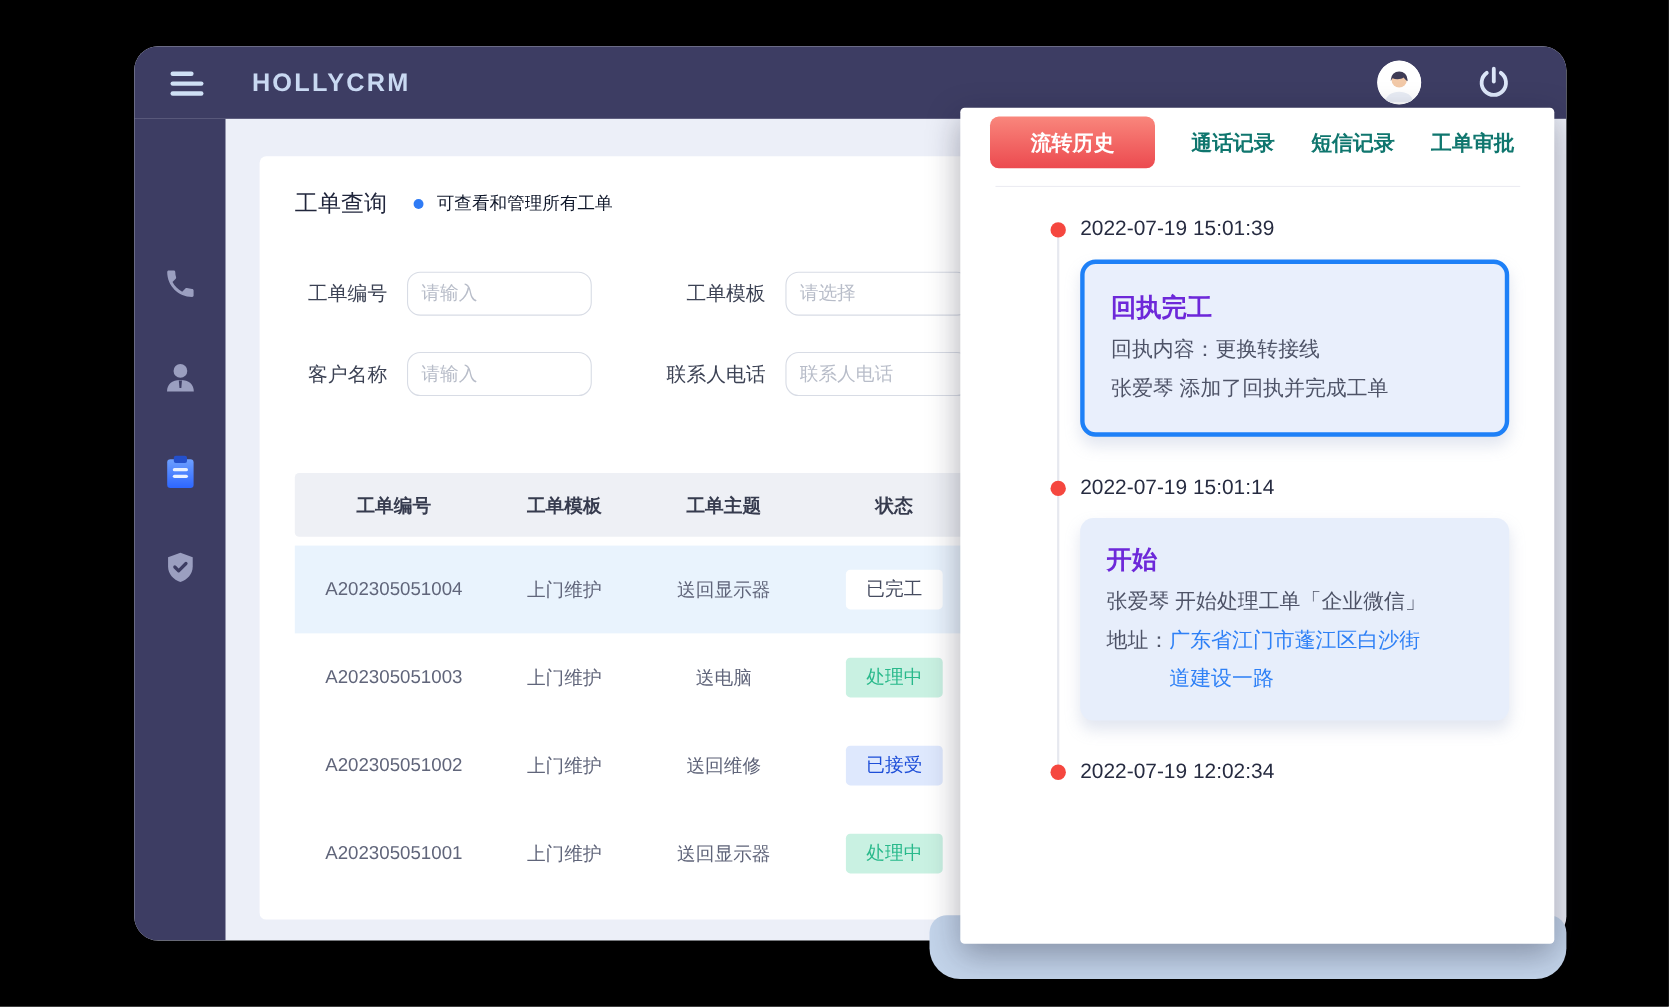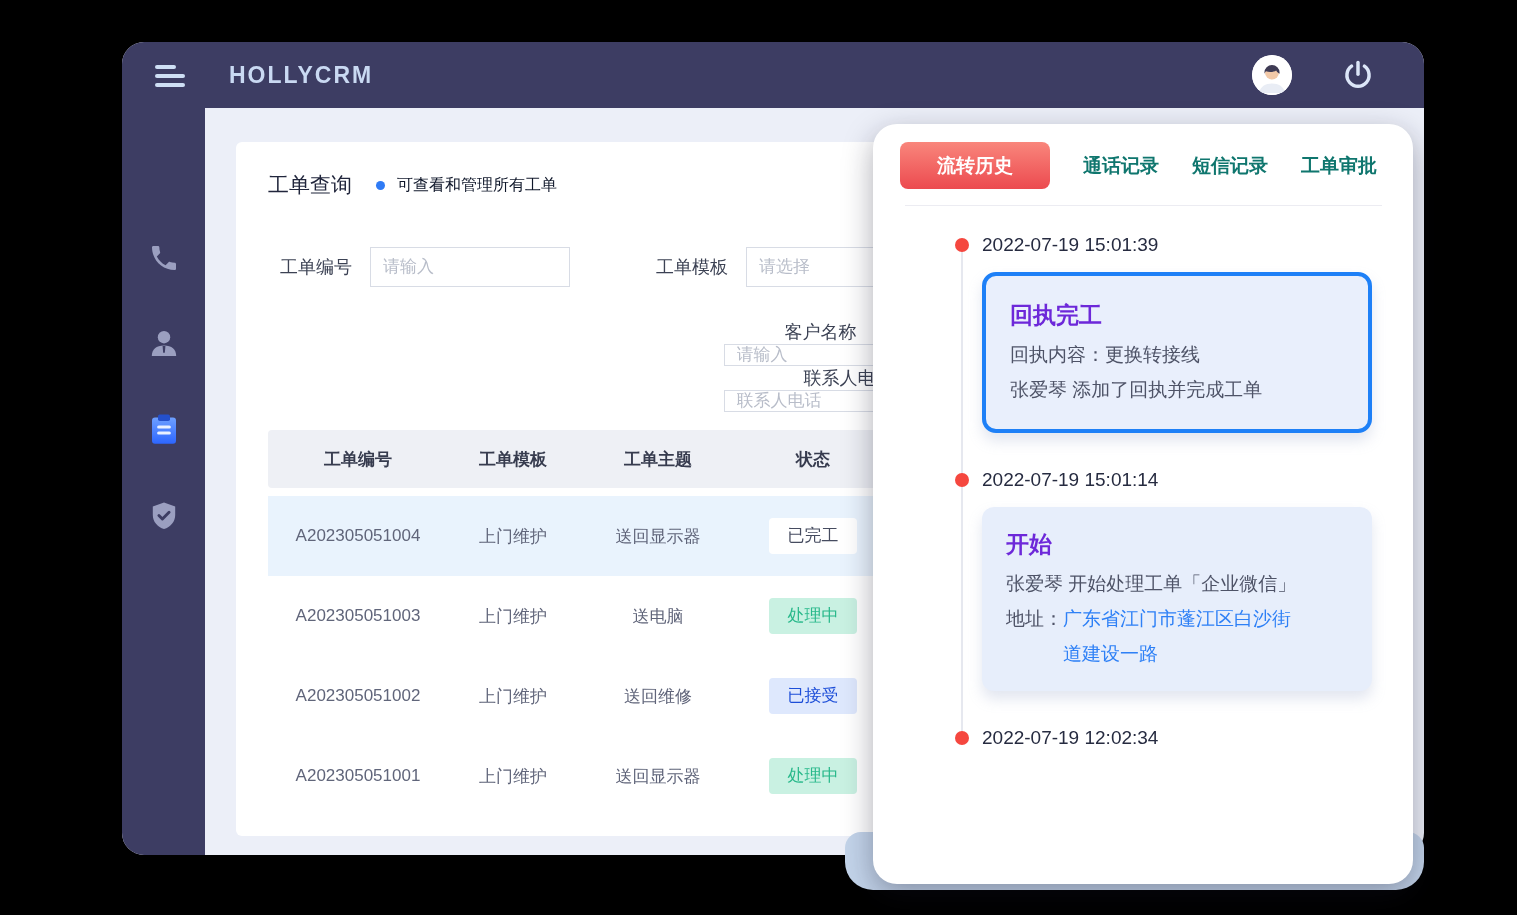--- a/index.html
+++ b/index.html
@@ -32,48 +32,48 @@
     background:#fff; border-radius:6px; padding:26px 0 0 32px; }
 
   .title-row { display:flex; align-items:center; height:34px; }
   .page-title { font-size:21px; font-weight:normal; color:#21263c; }
   .title-dot { width:9px; height:9px; border-radius:50%; background:#2f7bf5;
     margin:0 12px 0 24px; }
   .page-subtitle { font-size:16px; color:#0f172a; }
 
   .filter-form { margin-top:45px; }
   .filter-row { display:flex; align-items:center; height:40px; }
-  .filter-row + .filter-row { margin-top:33px;flex-direction:column; }
+  .filter-row + .filter-row { margin-top:33px; }
   .f-label { font-size:18px; color:#3c4254; text-align:right; }
   .f-label.c1 { width:84px; }
   .f-label.c2 { width:112px; margin-left:46px; }
-  .f-input { width:200px; height:40px; border:1px solid #d8dce5; border-radius:0;
+  .f-input { width:168px; height:40px; border:1px solid #d8dce5; border-radius:12px;
     margin-left:18px; padding:0 12px; font-size:17px; color:#3c4254; background:#fff; outline:none; }
   .f-input::placeholder { color:#b8bdc9; }
 
   .table { margin-top:70px; width:900px; }
   .t-row { display:flex; align-items:center; }
   .t-head { height:58px; background:#eef0f5; border-radius:4px; margin-bottom:8px; }
   .t-head .cell { font-size:17px; font-weight:bold; color:#363b4e; }
   .t-body-row { height:80px; background:#fff; }
   .t-body-row.hl { background:#e9f3fd; }
   .cell { text-align:center; font-size:17px; color:#60657a; }
   .c-id { width:180px; } .c-tpl { width:130px; } .c-sub { width:160px; } .c-st { width:150px; }
   .badge { display:inline-block; min-width:88px; padding:8px 10px; border-radius:4px;
     font-size:17px; line-height:20px; }
   .badge.done { background:#ffffff; color:#464c60; }
   .badge.processing { background:#c9f1e2; color:#29b98b; }
   .badge.accepted { background:#dee8fd; color:#1d4ed8; }
 
   
   .panel-backing { position:absolute; left:845px; top:832px; width:579px; height:58px;
     background:#c3d4ea; border-radius:16px 16px 28px 28px; }
-  .panel { position:absolute; left:873px; top:124px; width:540px; height:760px;
-    background:#fff; border-radius:24px; box-shadow:0 10px 30px rgba(20,20,40,.35);
-    padding:18px 0 0 27px; }
+  .panel { position:absolute; left:873px; top:98px; width:540px; height:760px;
+    background:#fff; border-radius:4px; box-shadow:0 10px 30px rgba(20,20,40,.35);
+    padding:8px 0 0 27px; }
   .tabs { display:flex; align-items:center; }
   .tab-active { width:150px; height:47px; border:none; border-radius:8px;
     background:linear-gradient(180deg,#f9867c 0%,#ec4a4f 100%);
     color:#fff; font-size:19px; font-weight:bold; cursor:pointer;
     font-family:inherit; }
   .tab { margin-left:33px; font-size:19px; font-weight:600; color:#0f766e; cursor:pointer; }
   .panel-divider { margin:16px 31px 0 5px; height:1px; background:#ececf2; }
 
   .timeline { position:relative; margin-top:25px; }
   .timeline::before { content:""; position:absolute; left:61px; top:12px; bottom:14px;

